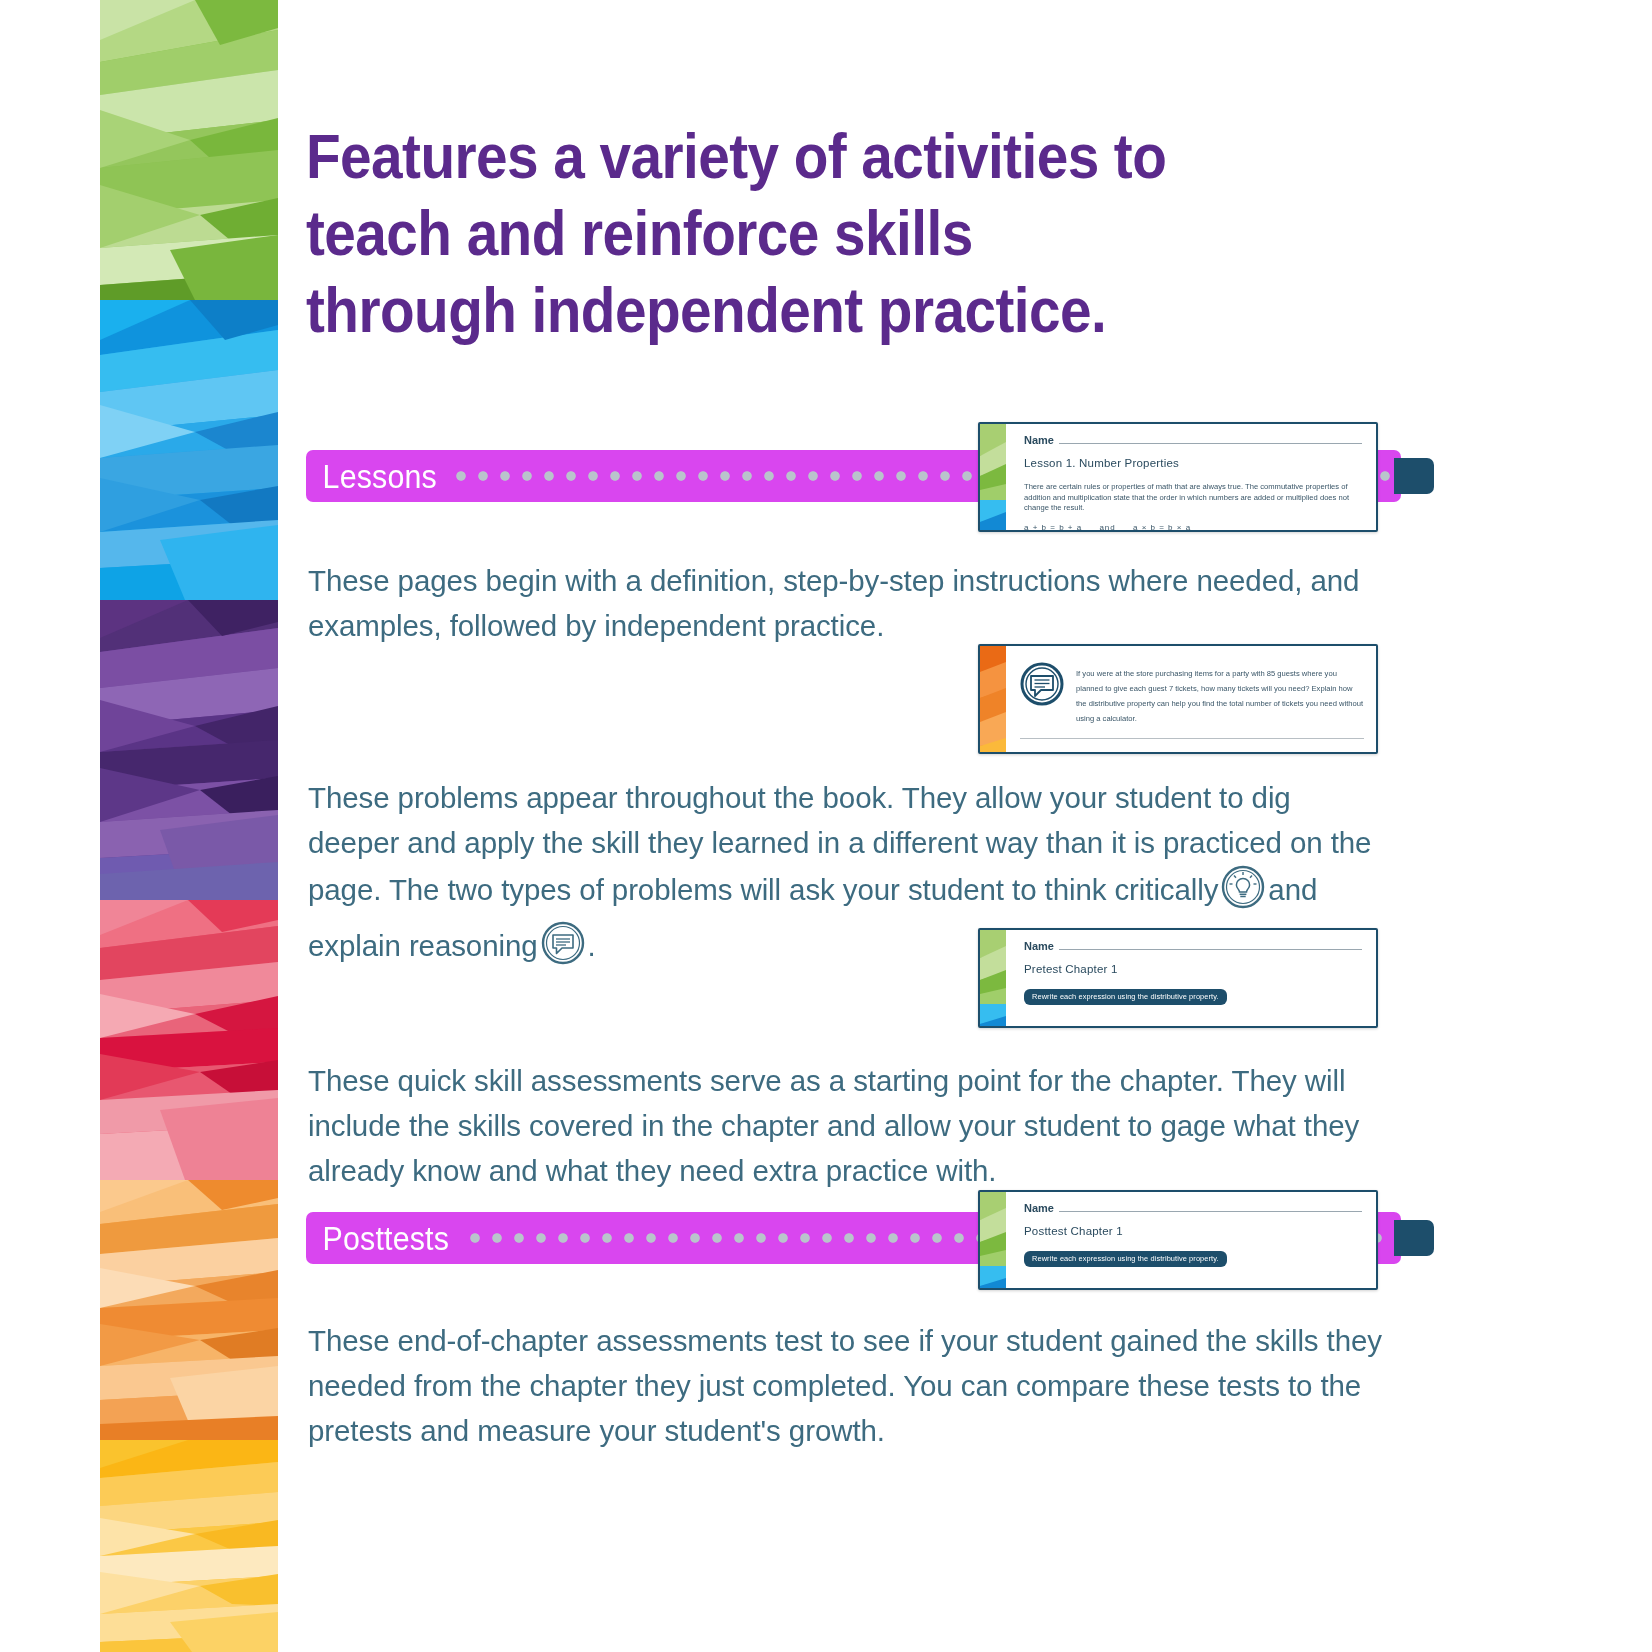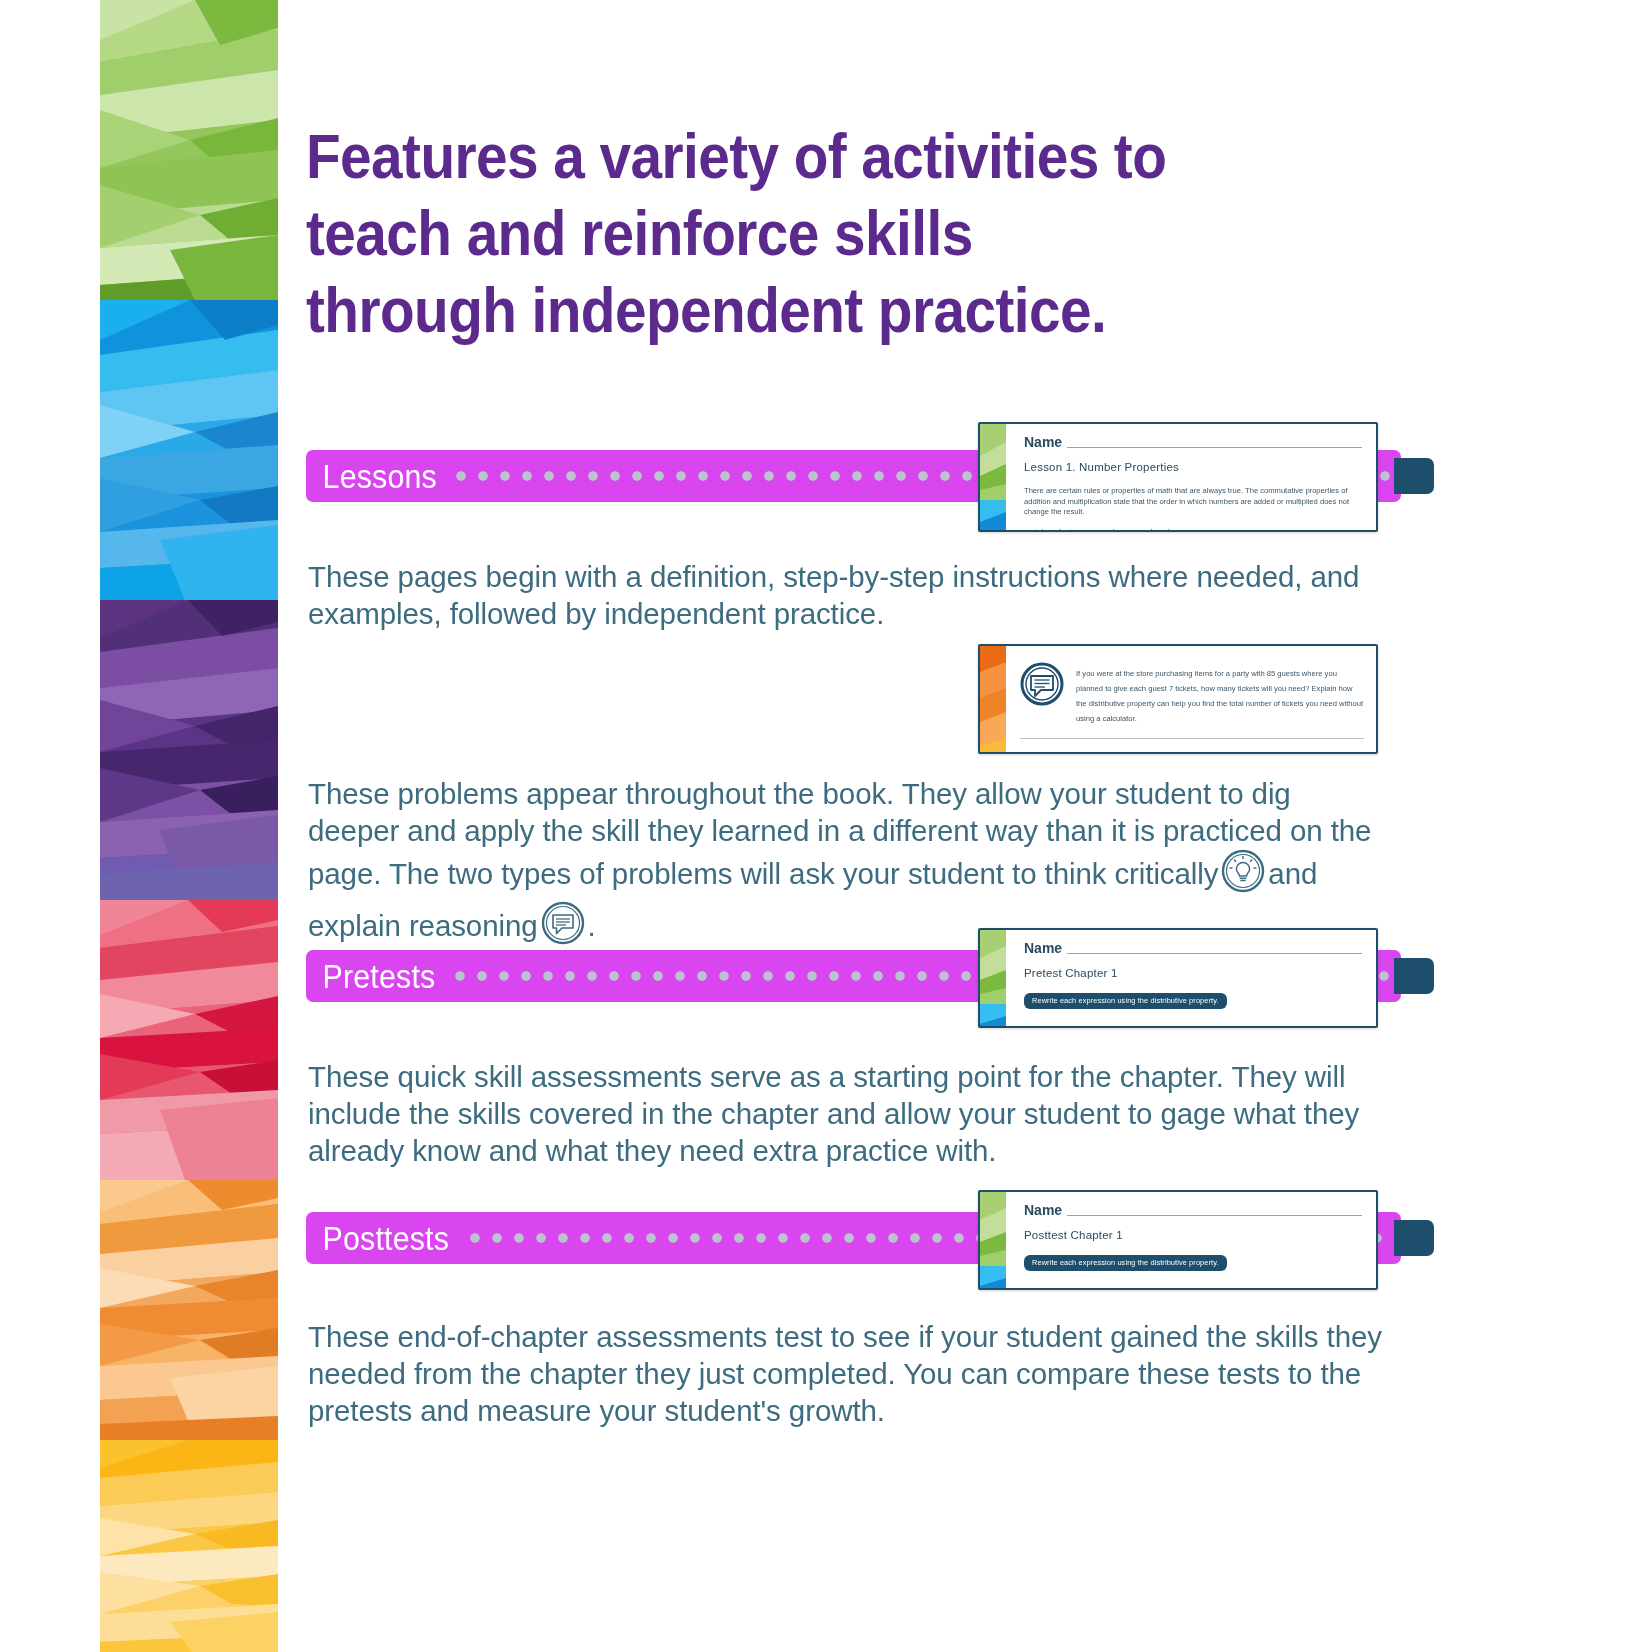--- a/index.html
+++ b/index.html
@@ -84,21 +84,21 @@
     border-radius:0 7px 7px 0;
   }
 
   
   .para {
     position:absolute;
     left:2px;
     width:1078px;
     color:#3d6b80;
     font-size:29.5px;
-    line-height:37px;
+    line-height:45px;
     font-family:"Liberation Sans", sans-serif;
     letter-spacing:-0.1px;
   }
   .para .inline-icon {
     display:inline-block;
     vertical-align:-9px;
     margin:0 3px;
   }
 
   
@@ -116,21 +116,21 @@
     width:26px; height:100%;
   }
   .thumb-body {
     position:absolute;
     left:26px; top:0; right:0; bottom:0;
     background:#ffffff;
     padding:10px 14px 0 18px;
   }
   .tb-name {
     display:flex; align-items:flex-end;
-    font-size:14px; color:#2a4a5e; font-weight:bold;
+    font-size:11px; color:#2a4a5e; font-weight:bold;
     margin-bottom:11px;
   }
   .tb-name .rule {
     flex:1; height:1px; background:#9aa7b0; margin-left:5px; margin-bottom:2px;
   }
   .tb-title { font-size:11.5px; color:#2a4a5e; margin-bottom:13px; letter-spacing:0.2px;}
   .tb-body-text { font-size:7.6px; color:#3a5668; line-height:10.5px; }
   .tb-math { font-size:8px; color:#3a5668; margin-top:9px; letter-spacing:1px;}
   .tb-math span { display:inline-block; }
   .tb-instr {
@@ -363,27 +363,20 @@
           <line x1="35.5" y1="19" x2="32.5" y2="19" stroke="#3d6b80" stroke-width="1.4"></line>
         </svg></span><span>and explain reasoning</span><span class="inline-icon"><svg width="44" height="44" viewBox="0 0 44 44">
           <circle cx="22" cy="22" r="20" fill="#ffffff" stroke="#3d6b80" stroke-width="2.4"></circle>
           <circle cx="22" cy="22" r="16.5" fill="#ffffff" stroke="#3d6b80" stroke-width="1.2"></circle>
           <path d="M12 14 h20 v13 h-11 l-5.5 5.5 v-5.5 h-3.5 z" fill="#ffffff" stroke="#3d6b80" stroke-width="1.6" stroke-linejoin="round"></path>
           <line x1="15" y1="18" x2="29" y2="18" stroke="#3d6b80" stroke-width="1.3"></line>
           <line x1="15" y1="21" x2="29" y2="21" stroke="#3d6b80" stroke-width="1.3"></line>
           <line x1="15" y1="24" x2="25" y2="24" stroke="#3d6b80" stroke-width="1.3"></line>
         </svg></span><span>.</span></p>
 
-  <div class="bar-row" style="top:950px;">
-    <div class="bar">
-      <span class="bar-label">Pretests</span>
-      <span class="bar-dots"></span>
-    </div>
-    <div class="bar-tab"></div>
-  </div>
 
   <div class="thumb" style="left:672px; top:928px; width:400px; height:100px;">
     <div class="thumb-left-strip">
       <svg viewBox="0 0 26 100" preserveAspectRatio="none" width="26" height="100">
         <rect x="0" y="0" width="26" height="74" fill="#8cc152"></rect>
         <polygon points="0,0 26,0 26,18 0,28" fill="#a8cf72"></polygon>
         <polygon points="0,28 26,16 26,42 0,50" fill="#c3de9b"></polygon>
         <polygon points="0,50 26,40 26,64 0,68" fill="#7cb93f"></polygon>
         <polygon points="0,64 26,58 26,74 0,74" fill="#a0ce6a"></polygon>
         <rect x="0" y="74" width="26" height="26" fill="#1fa3e8"></rect>

